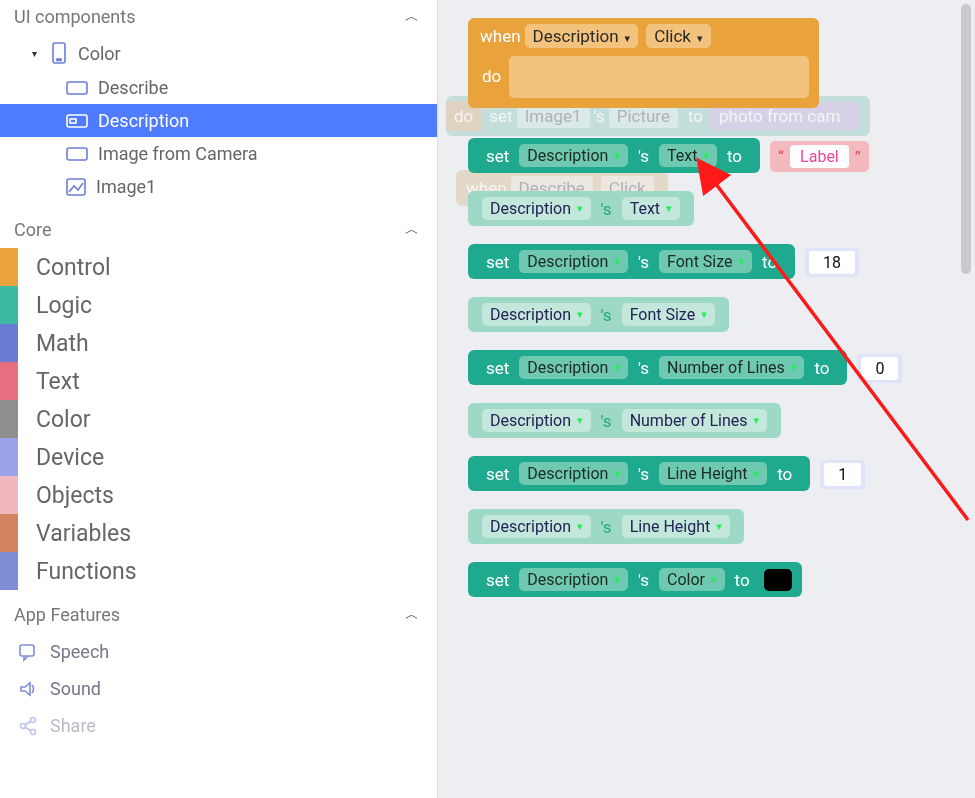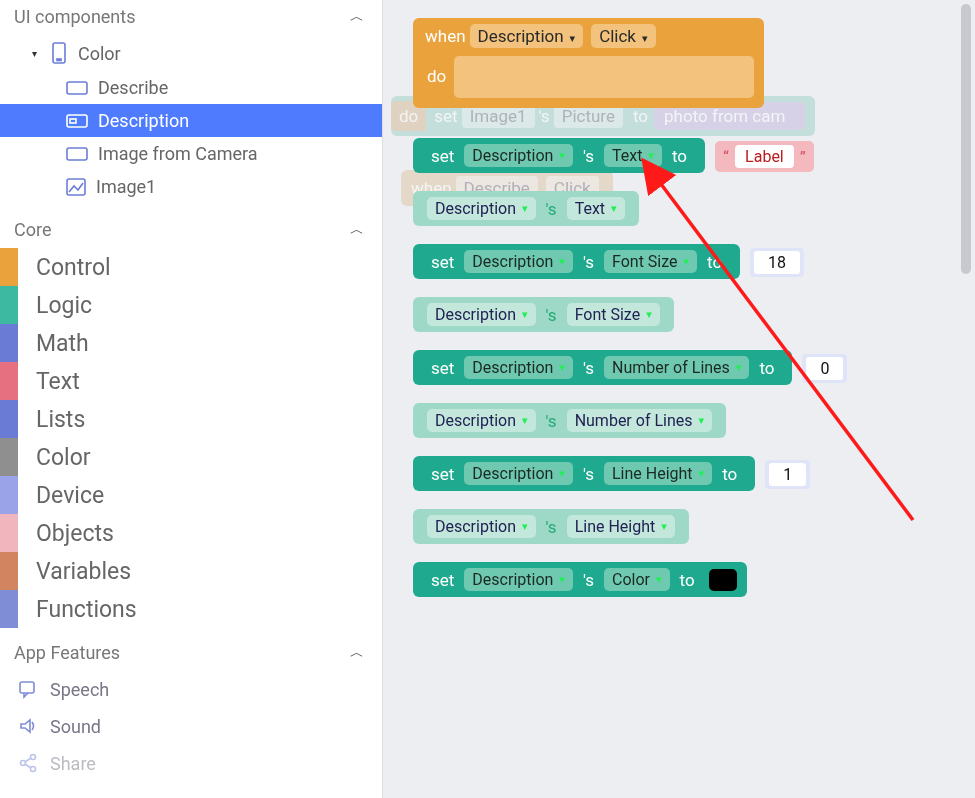--- a/index.html
+++ b/index.html
@@ -1,32 +1,32 @@
 <!DOCTYPE html>
 <html><head>
 <meta charset="utf-8">
 <style>
   * { box-sizing: border-box; font-family: -apple-system, "Segoe UI", Roboto, Arial, sans-serif; }
   html,body { margin:0; padding:0; height:100%; }
   body { width:975px; height:798px; background:#fff; overflow:hidden; display:flex; color:#555; }
   
-  .sidebar { width:383px; height:100%; border-right:1px solid #ddd; overflow:hidden; background:#fff; }
+  .sidebar { width:438px; height:100%; border-right:1px solid #ddd; overflow:hidden; background:#fff; }
   .sect-head { display:flex; justify-content:space-between; align-items:center; padding:6px 18px 6px 14px; font-size:18px; color:#777; cursor:pointer; }
   .sect-head .chev { font-size:14px; color:#555; }
   .tree { padding:2px 0 10px 0; }
   .tree-row { display:flex; align-items:center; padding:6px 0 6px 32px; font-size:18px; color:#666; cursor:pointer; }
   .tree-row.indent1 { padding-left:66px; }
   .tree-row.selected { background:#4f7cff; color:#fff; }
   .tree-row .tri { width:14px; display:inline-block; font-size:10px; margin-right:4px; color:#333; }
   .tree-row svg { margin-right:10px; flex:0 0 auto; }
   .core-list { padding:2px 0 8px 0; }
   .core-item { display:flex; align-items:center; height:38px; font-size:23px; color:#666; cursor:pointer; }
   .core-item .swatch { width:18px; height:38px; margin-right:18px; }
   .app-list { padding:2px 0 8px 0; }
-  .app-item { display:flex; align-items:flex-start; padding:8px 0 8px 18px; font-size:18px; color:#778; cursor:pointer; }
+  .app-item { display:flex; align-items:flex-end; padding:8px 0 8px 18px; font-size:18px; color:#778; cursor:pointer; }
   .app-item svg { margin-right:12px; color:#7e8dd6; }
 
   
   .ico-rect { stroke:#6b7dd8; fill:none; stroke-width:1.6; }
   .tree-row.selected .ico-rect { stroke:#fff; }
 
   
   .canvas { flex:1; position:relative; background:#eceef2; overflow:hidden; }
   .canvas-inner { position:absolute; inset:0; padding:18px 0 0 30px; }
   .scrollbar { position:absolute; right:4px; top:4px; width:10px; height:270px; background:#c7c9cf; border-radius:5px; }
@@ -52,21 +52,21 @@
   .evt-block .head { display:flex; align-items:center; }
   .evt-block .head .wpill { background:#f3c27c; color:#2a2a2a; padding:2px 8px; border-radius:5px; margin:0 4px; }
   .evt-block .head .wpill::after { content:"▾"; margin-left:6px; font-size:11px; }
   .evt-block .do-row { display:flex; align-items:flex-start; margin-top:4px; }
   .evt-block .do-row .do-label { margin:14px 8px 0 2px; }
   .evt-block .slot { background:#f3c27c; border-radius:5px; min-width:300px; min-height:42px; margin-top:4px; }
 
   
   .txt-block { display:inline-flex; align-items:center; background:#f3b9bf; border-radius:5px; padding:4px 8px; margin-left:6px; color:#d45a6b; }
   .txt-block .q { font-size:15px; font-weight:bold; }
-  .txt-block .txt-inner { background:#fff; color:#b91c1c; padding:2px 10px; border-radius:4px; margin:0 6px; font-size:16px; }
+  .txt-block .txt-inner { background:#fff; color:#ec4899; padding:2px 10px; border-radius:4px; margin:0 6px; font-size:16px; }
 
   
   .ghost-wrap { position:absolute; left:0; top:0; }
   .ghost-orange { background:#d9bb8d; color:#fff; border-radius:6px; padding:6px 10px; display:inline-flex; align-items:center; font-size:17px; }
   .ghost-orange .gpill, .ghost-teal .gpill { background:rgba(255,255,255,.5); color:#556; padding:2px 8px; border-radius:4px; margin:0 4px; }
   .ghost-teal { background:#89c9b9; color:#fff; border-radius:6px; padding:6px 10px; display:inline-flex; align-items:center; font-size:17px; }
 
   
   .anno { position:absolute; pointer-events:none; }
 </style>
@@ -129,24 +129,20 @@
         <span class="swatch" style="background:#3db9a2"></span>
         <span>Logic</span>
       </div>
     <div class="core-item">
         <span class="swatch" style="background:#6a7bd6"></span>
         <span>Math</span>
       </div>
     <div class="core-item">
         <span class="swatch" style="background:#e66f80"></span>
         <span>Text</span>
-      </div>
-    <div class="core-item">
-        <span class="swatch" style="background:#6a7bd6"></span>
-        <span>Lists</span>
       </div>
     <div class="core-item">
         <span class="swatch" style="background:#8f8f8f"></span>
         <span>Color</span>
       </div>
     <div class="core-item">
         <span class="swatch" style="background:#9aa3e8"></span>
         <span>Device</span>
       </div>
     <div class="core-item">

